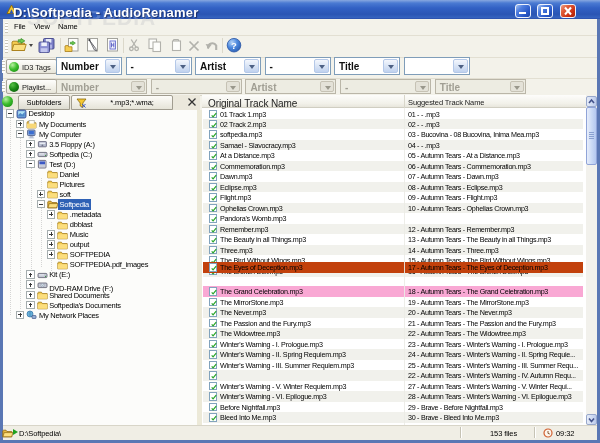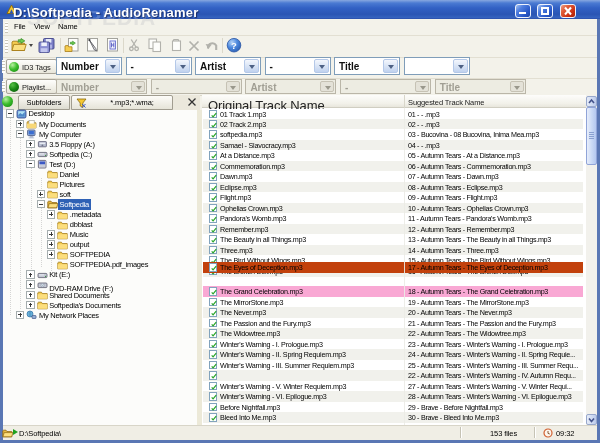--- a/index.html
+++ b/index.html
@@ -387,21 +387,21 @@
 <div style="position:absolute;left:26.3px;top:310.1px;width:11px;height:10px">
     <svg width="11" height="10" viewBox="0 0 11 10" style="position:absolute;left:0;top:0">
       <circle cx="4" cy="4" r="3" fill="#7ec8ea" stroke="#2a6aa0" stroke-width="0.7"></circle>
       <path d="M1.6 3 h4.8 M1.6 5 h4.8 M4 1 v6" stroke="#2a6aa0" stroke-width="0.5" fill="none"></path>
       <rect x="6" y="5.6" width="4" height="2.8" rx="0.5" fill="#9db8dc" stroke="#3a4a7c" stroke-width="0.7"></rect>
     </svg>
   </div>
 <div class="trow" style="left:38.9px;top:309.6px;height:11px;line-height:11px">My Network Places</div>
 <div class="a" style="left:202px;top:95px;width:395px;height:330px;background:#fff"></div>
 <div class="a" style="left:202px;top:95px;width:384px;height:13px;background:linear-gradient(180deg,#fdfdfb,#f2f1ea 70%,#e8e6dc);border-bottom:1px solid #d0cec2"></div>
-<div class="a" style="left:208px;top:97.5px;font-size:13px;letter-spacing:-0.1px;color:#222">Original Track Name</div>
+<div class="a" style="left:208px;top:97.5px;font-size:10px;letter-spacing:-0.1px;color:#222">Original Track Name</div>
 <div class="a" style="left:408px;top:97.5px;font-size:7.5px;letter-spacing:-0.1px;color:#222">Suggested Track Name</div>
 <div class="a" style="left:404px;top:95px;width:1px;height:13px;background:#d8d6ca"></div>
 <div class="lrow" style="top:108.50px;background:#fff">
     <div class="cb">
       <svg width="9" height="9">
         <path d="M1.7 4.3 L3.1 5.8 L6.2 2.1" stroke="#27a527" stroke-width="1.2" fill="none"></path>
       </svg>
     </div>
     <div class="c1">01 Track 1.mp3</div>
     <div class="c2">01 -  - .mp3</div>
@@ -487,21 +487,20 @@
     <div class="c1">Ophelias Crown.mp3</div>
     <div class="c2">10 - Autumn Tears - Ophelias Crown.mp3</div>
   </div>
 <div class="lrow" style="top:213.20px;background:#fff">
     <div class="cb">
       <svg width="9" height="9">
         <path d="M1.7 4.3 L3.1 5.8 L6.2 2.1" stroke="#27a527" stroke-width="1.2" fill="none"></path>
       </svg>
     </div>
     <div class="c1">Pandora's Womb.mp3</div>
-    <div class="c2">11 - Autumn Tears - Pandora's Womb.mp3</div>
   </div>
 <div class="lrow" style="top:223.67px;background:#f1f1ec">
     <div class="cb">
       <svg width="9" height="9">
         <path d="M1.7 4.3 L3.1 5.8 L6.2 2.1" stroke="#27a527" stroke-width="1.2" fill="none"></path>
       </svg>
     </div>
     <div class="c1">Remember.mp3</div>
     <div class="c2">12 - Autumn Tears - Remember.mp3</div>
   </div>

